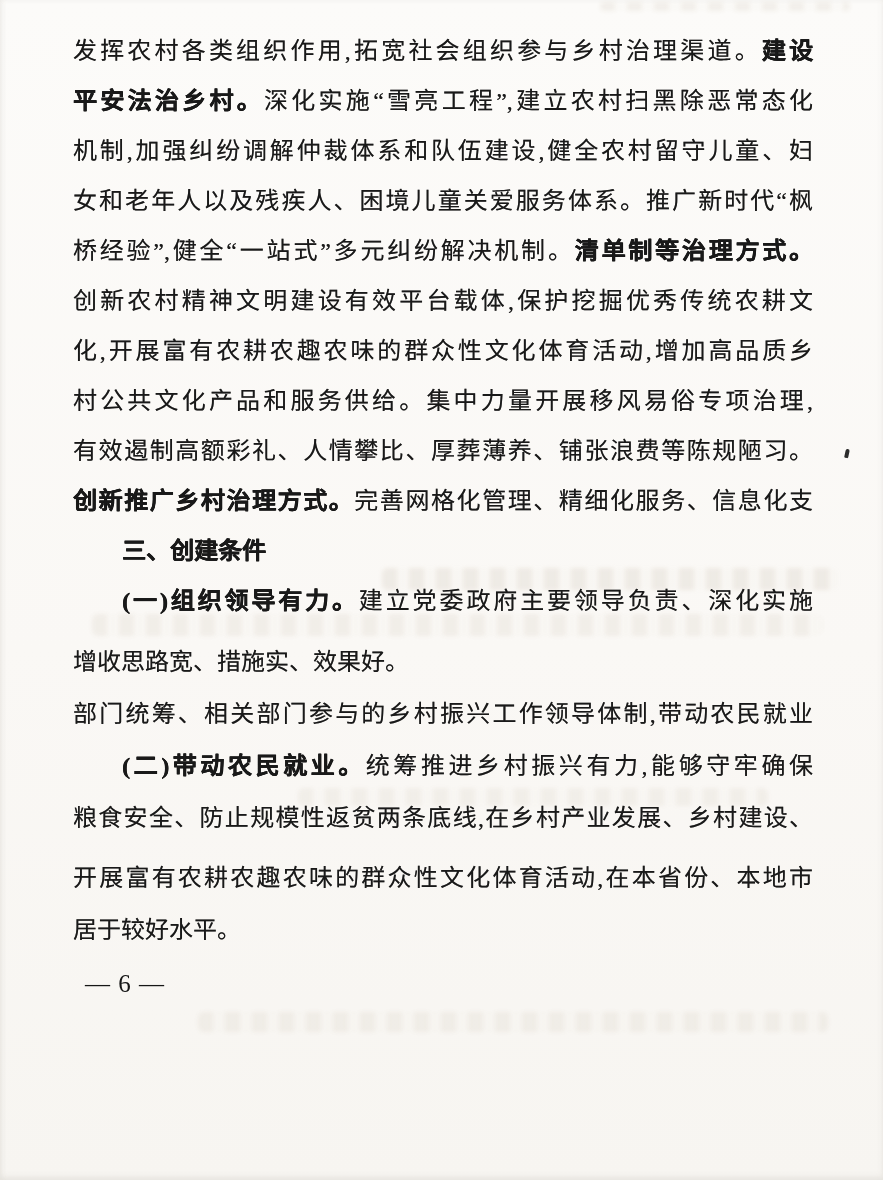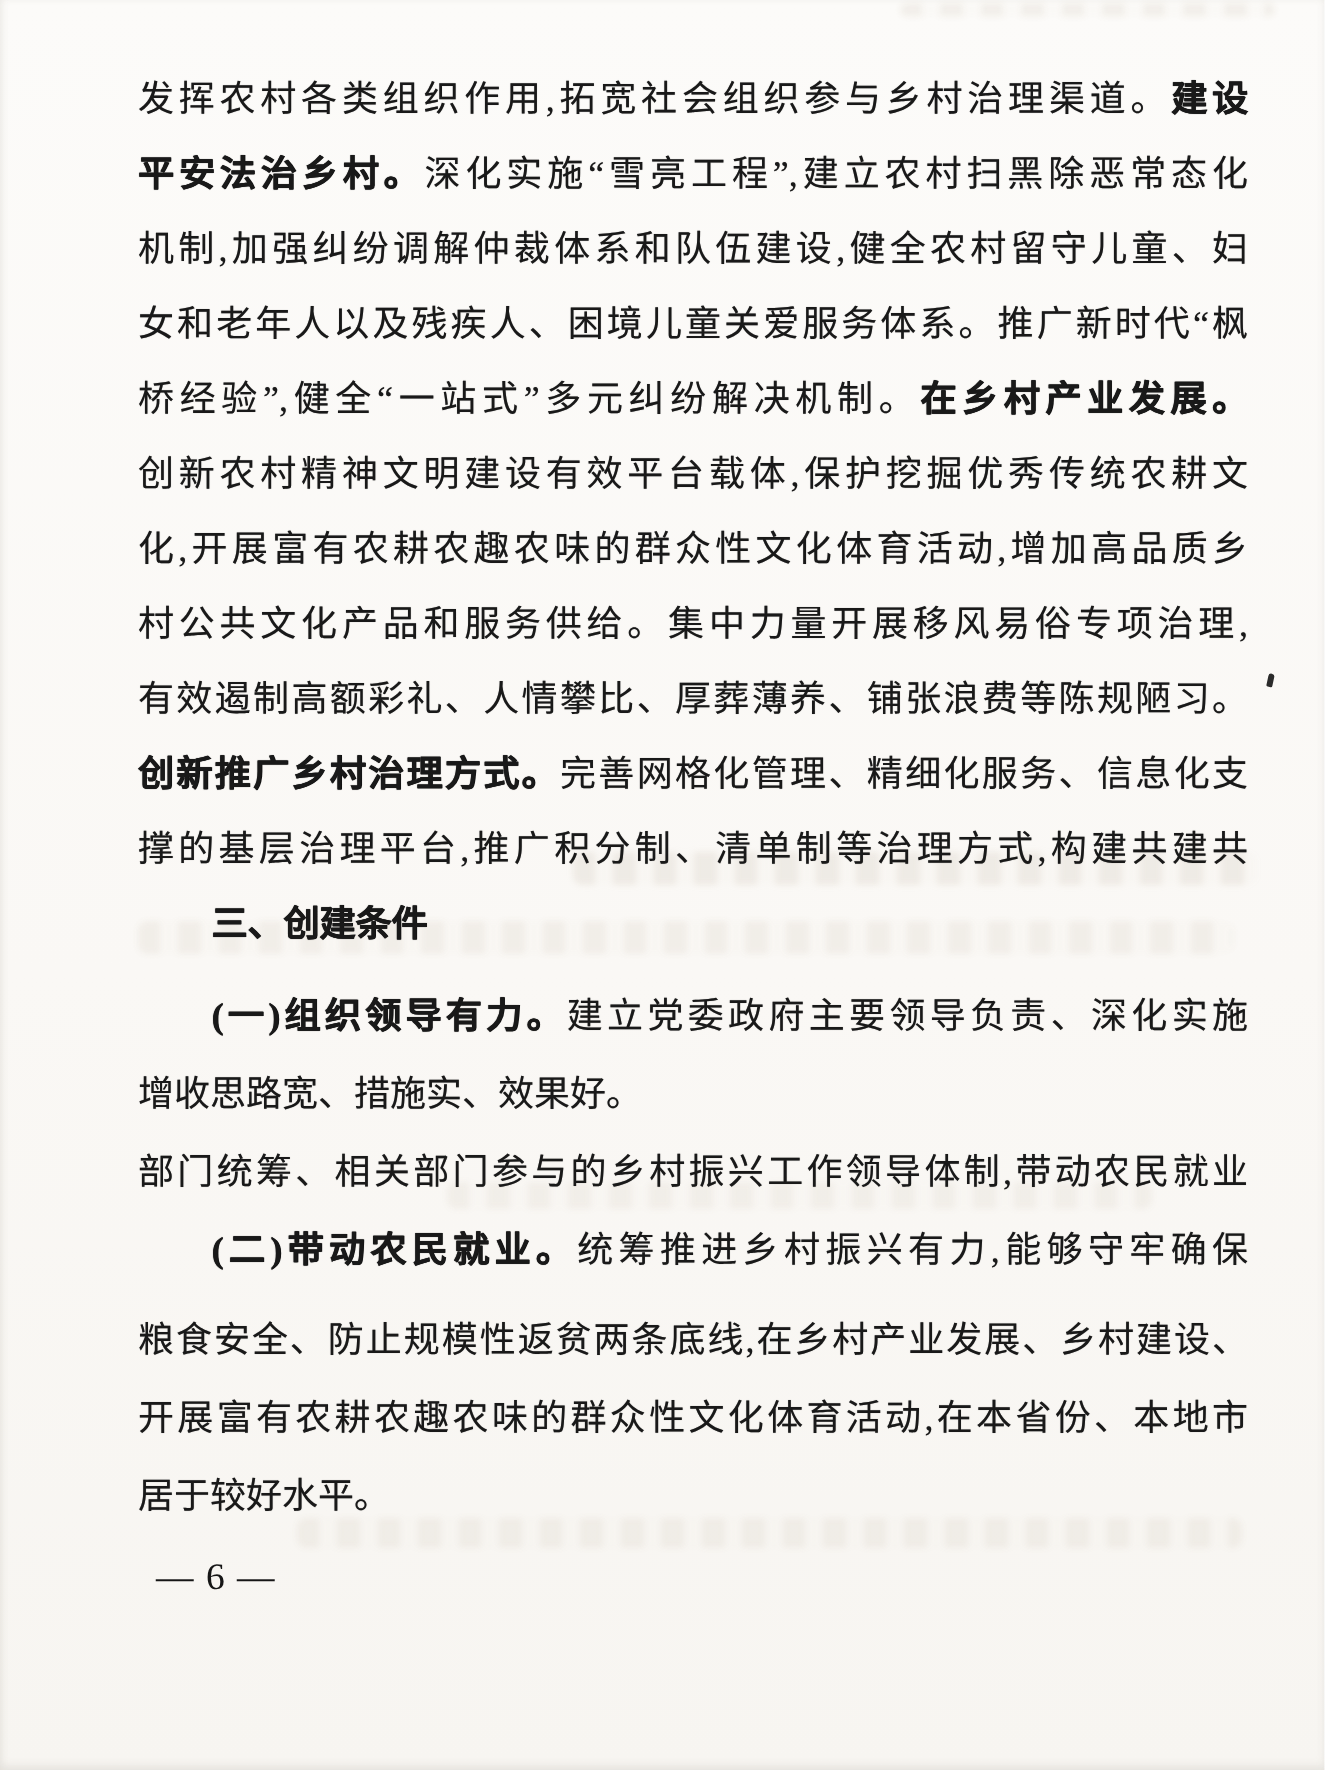--- a/index.html
+++ b/index.html
@@ -16,25 +16,24 @@
   }
   .page {
     position: absolute;
     inset: 0;
     background: linear-gradient(180deg, #fcfbf9 0%, #faf8f5 55%, #f7f5f1 100%);
     box-shadow: inset 0 -3px 6px rgba(120,110,95,0.10), inset 2px 0 5px rgba(120,110,95,0.05);
   }
   .content {
     position: absolute;
     left: 73px;
-    top: 16px;
+    top: 0;
     width: 740px;
     padding-top: 26px;
     color: #191919;
-    margin-left: 19px;
   }
   .line {
     height: 50px;
     line-height: 50px;
     font-size: 24px;
     text-align: justify;
     text-align-last: justify;
     white-space: nowrap;
     text-shadow: 0 0 0.5px rgba(20,20,20,0.55);
   }
@@ -105,27 +104,26 @@
   <div class="ghost g4"></div>
   <div class="speck"></div>
 
   <div class="content">
 
     <div>
         <div class="line"><span class="seg">发挥农村各类组织作用,拓宽社会组织参与乡村治理渠道。</span><span class="seg bold">建设</span></div>
         <div class="line"><span class="seg bold">平安法治乡村。</span><span class="seg">深化实施“雪亮工程”,建立农村扫黑除恶常态化</span></div>
         <div class="line"><span class="seg">机制,加强纠纷调解仲裁体系和队伍建设,健全农村留守儿童、妇</span></div>
         <div class="line"><span class="seg">女和老年人以及残疾人、困境儿童关爱服务体系。推广新时代“枫</span></div>
-        <div class="line"><span class="seg">桥经验”,健全“一站式”多元纠纷解决机制。</span><span class="seg bold">在乡村产业发展。</span></div>
+        <div class="line"><span class="seg">桥经验”,健全“一站式”多元纠纷解决机制。</span><span class="seg bold">清单制等治理方式。</span></div>
         <div class="line"><span class="seg">创新农村精神文明建设有效平台载体,保护挖掘优秀传统农耕文</span></div>
         <div class="line"><span class="seg">化,开展富有农耕农趣农味的群众性文化体育活动,增加高品质乡</span></div>
         <div class="line"><span class="seg">村公共文化产品和服务供给。集中力量开展移风易俗专项治理,</span></div>
         <div class="line"><span class="seg">有效遏制高额彩礼、人情攀比、厚葬薄养、铺张浪费等陈规陋习。</span></div>
         <div class="line"><span class="seg bold">创新推广乡村治理方式。</span><span class="seg">完善网格化管理、精细化服务、信息化支</span></div>
-        <div class="line"><span class="seg">撑的基层治理平台,推广积分制、清单制等治理方式,构建共建共</span></div>
         <div class="line indent nofill"><span class="seg bold">三、创建条件</span></div>
         <div class="line indent"><span class="seg bold">(一)组织领导有力。</span><span class="seg">建立党委政府主要领导负责、深化实施</span></div>
         <div class="line nofill"><span class="seg">增收思路宽、措施实、效果好。</span></div>
         <div class="line"><span class="seg">部门统筹、相关部门参与的乡村振兴工作领导体制,带动农民就业</span></div>
         <div class="line indent"><span class="seg bold">(二)带动农民就业。</span><span class="seg">统筹推进乡村振兴有力,能够守牢确保</span></div>
         <div class="line"><span class="seg">粮食安全、防止规模性返贫两条底线,在乡村产业发展、乡村建设、</span></div>
         <div class="line"><span class="seg">开展富有农耕农趣农味的群众性文化体育活动,在本省份、本地市</span></div>
         <div class="line nofill"><span class="seg">居于较好水平。</span></div>
       </div>
     <div class="footer">— 6 —</div>

